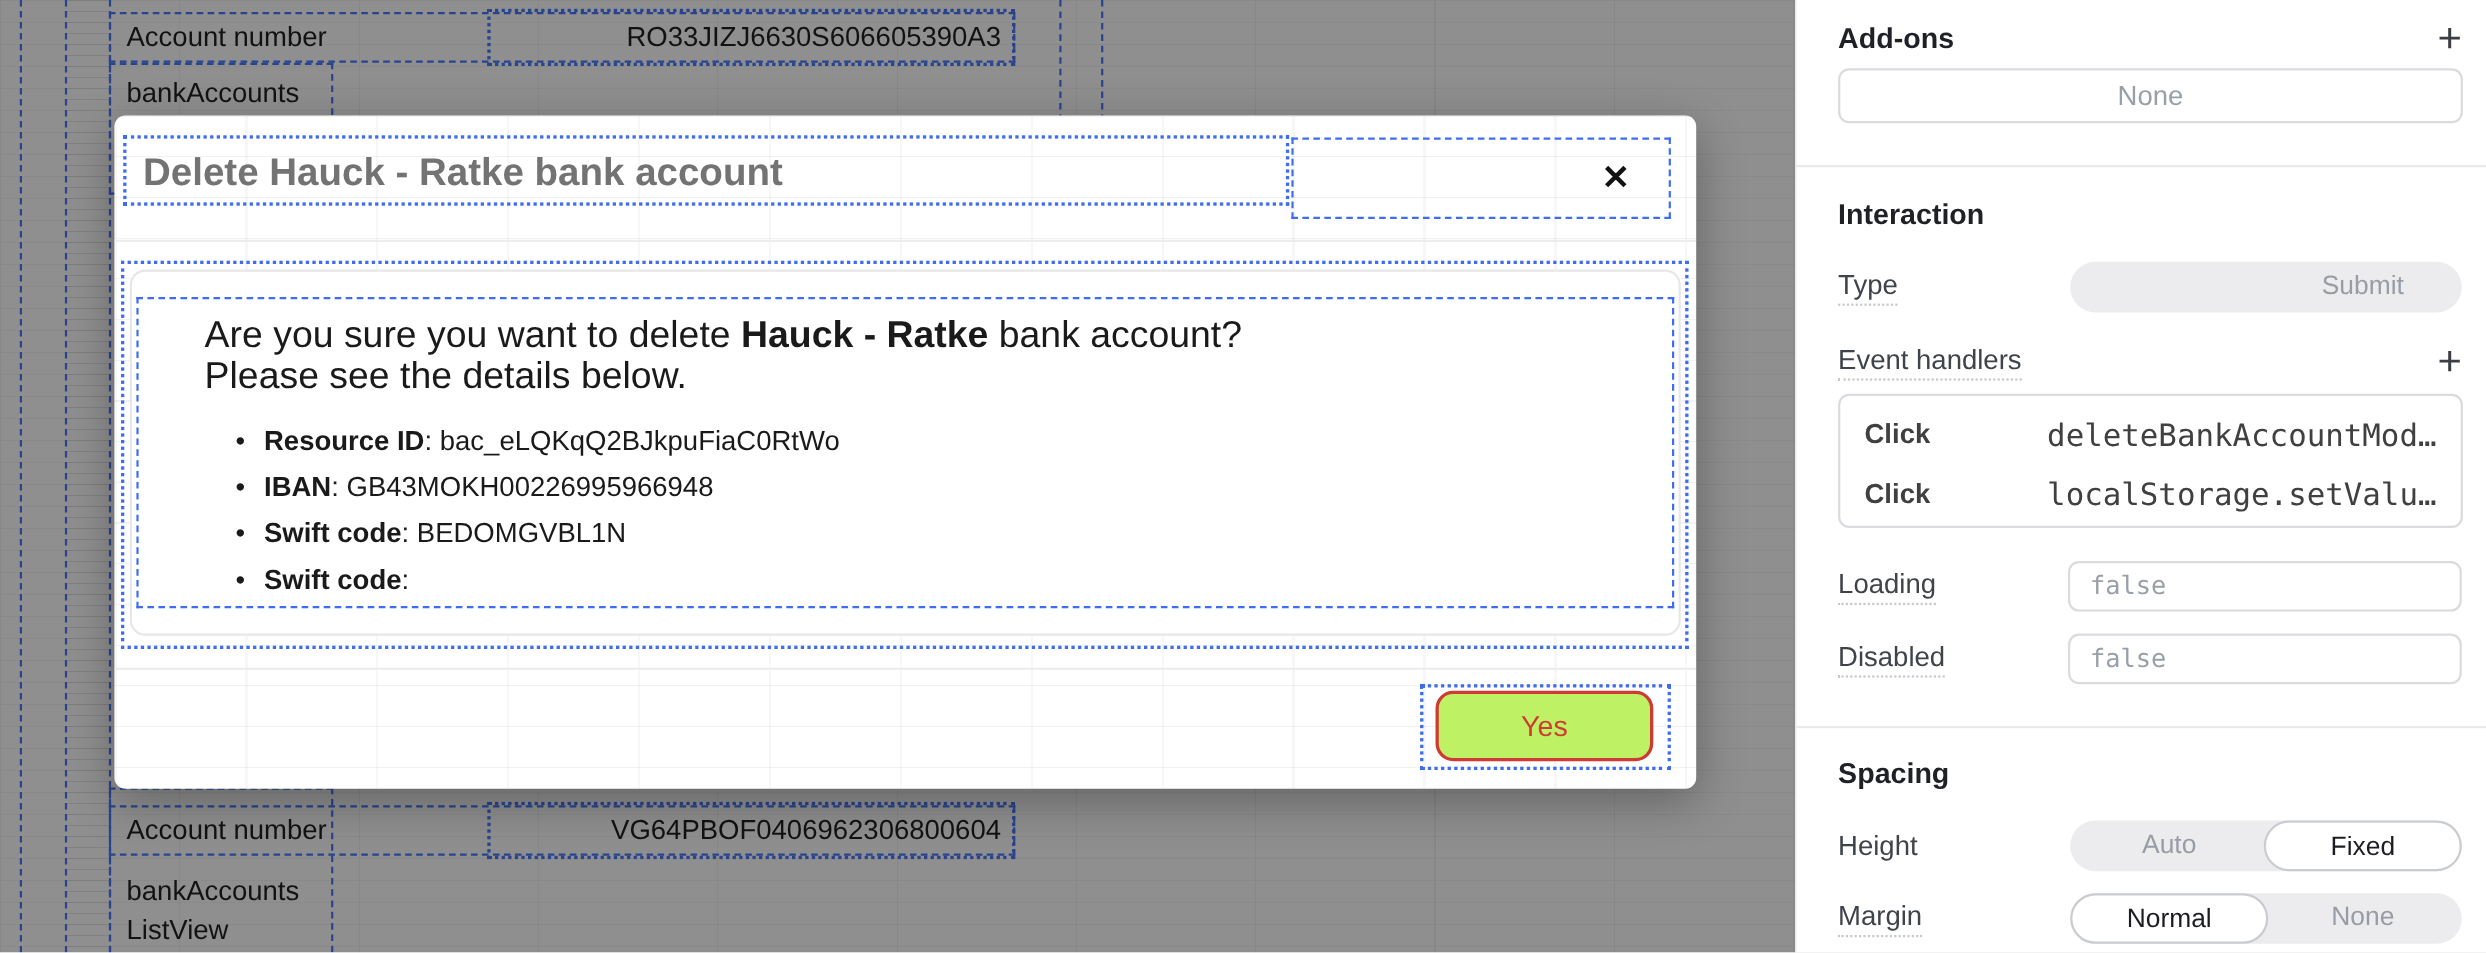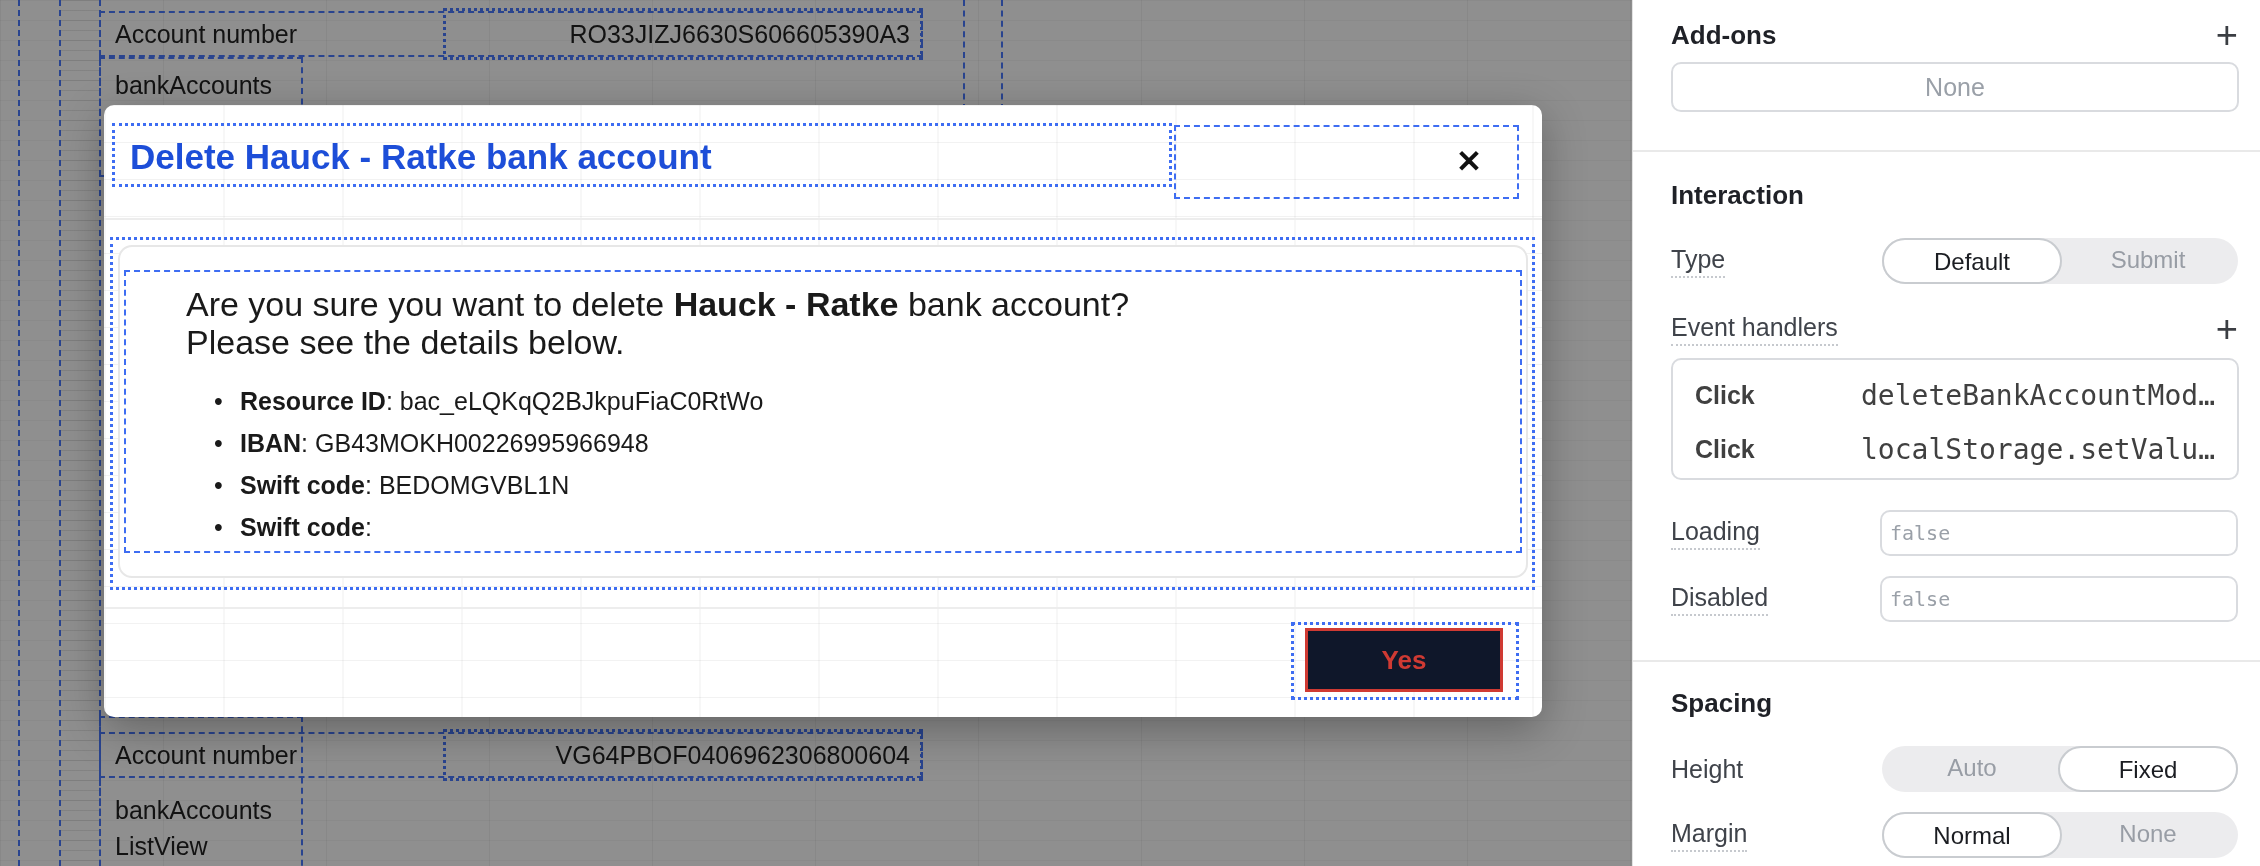--- a/index.html
+++ b/index.html
@@ -29,44 +29,44 @@
 
   
   .modal { position:absolute; left:104px; top:105px; width:1438px; height:612px;
     background:#fff; border-radius:10px; box-shadow:0 12px 44px rgba(0,0,0,0.30); overflow:hidden; }
   .modal-grid { position:absolute; inset:0;
     background-image:
       repeating-linear-gradient(90deg, rgba(0,0,0,0.03) 0 2px, transparent 2px 119px),
       repeating-linear-gradient(180deg, rgba(0,0,0,0.05) 0 1px, transparent 1px 37px); }
   .sel-dense { border:3px dotted #3e6df2; position:absolute; }
   .sel-sparse { border:2px dashed #3e6df2; position:absolute; }
-  .modal-title { position:absolute; left:26px; top:32px; font-size:35px; font-weight:700; color:#1d4ed8; white-space:nowrap; }
+  .modal-title { position:absolute; left:26px; top:32px; font-size:35px; font-weight:700; color:#737373; white-space:nowrap; }
   .modal-close { position:absolute; right:60px; top:38px; font-size:31px; font-weight:700; color:#111; cursor:pointer; }
   .hdiv { position:absolute; left:0; width:1438px; height:2px; background:#ededed; }
   .body-card { position:absolute; left:14px; top:140px; width:1410px; height:333px;
     background:#fff; border:2px solid #e7e7e7; border-radius:14px; }
   .mline { position:absolute; left:82px; font-size:34px; color:#1a1a1a; white-space:nowrap; }
   .mlist { position:absolute; left:110px; list-style:none; }
   .mlist li { position:relative; height:42px; padding-left:26px; font-size:25px; color:#1a1a1a; white-space:nowrap; }
   .mlist li::before { content:"•"; position:absolute; left:0; top:0; font-size:25px; color:#1a1a1a; }
   .yes-btn { position:absolute; left:1201px; top:523px; width:198px; height:64px;
-    border:3px solid #cf3a33; border-radius:0; background:#0f172a;
-    color:#cf3a33; font-size:26px; font-weight:700; text-align:center; line-height:58px; cursor:pointer; }
+    border:3px solid #cf3a33; border-radius:16px; background:#bef264;
+    color:#cf3a33; font-size:26px; font-weight:400; text-align:center; line-height:58px; cursor:pointer; }
 
   
   .panel { position:absolute; left:1632px; top:0; width:628px; height:866px; background:#fff;
     border-left:1px solid #e2e2e2; padding:18px 22px 0 38px; color:#26282d; }
   .p-header { display:flex; align-items:center; height:34px; font-size:26px; font-weight:600; color:#1f2127; }
   .plus { margin-left:auto; font-size:38px; font-weight:300; color:#3b3e43; line-height:30px; cursor:pointer; }
   .p-div { height:2px; background:#e9e9e9; margin-left:-38px; margin-right:-22px; }
   .p-row { display:flex; align-items:center; height:46px; }
   .p-label { font-size:25px; color:#3f434a; white-space:nowrap; }
   .u-dot { border-bottom:2px dotted #c6c9ce; padding-bottom:2px; }
   .box-input { margin-left:auto; width:358px; height:46px; border:2px solid #d9dbdf; border-radius:10px;
-    font-family:"DejaVu Sans Mono", monospace; font-size:20px; color:#9aa0a8; line-height:42px; padding-left:8px;
+    font-family:"DejaVu Sans Mono", monospace; font-size:23px; color:#9aa0a8; line-height:42px; padding-left:18px;
     white-space:nowrap; overflow:hidden; }
   .none-box { margin-top:10px; width:568px; height:50px; border:2px solid #d9dbdf; border-radius:10px;
     text-align:center; line-height:46px; font-size:25px; color:#9aa0a8; cursor:pointer; }
   .seg { position:relative; margin-left:auto; width:356px; height:46px; background:#ececee; border-radius:23px; }
   .seg-opt { position:absolute; top:0; width:180px; height:46px; text-align:center; line-height:44px;
     font-size:24px; color:#989da5; cursor:pointer; }
   .seg-opt.left { left:0; } .seg-opt.right { right:0;text-align:center; }
   .seg-opt.on { background:#fff; border:2px solid #c9ccd0; border-radius:23px; color:#1b1d22; font-weight:500; }
   .eh-box { margin-top:12px; width:568px; height:122px; border:2px solid #d9dbdf; border-radius:10px; padding:8px 22px 0 22px; }
   .eh-row { display:flex; align-items:center; height:54px; cursor:pointer; }
@@ -151,21 +151,20 @@
 
     <div class="p-div" style="margin-top:38px"></div>
 
     <div class="p-header" style="margin-top:26px">
       <span>Interaction</span>
     </div>
 
     <div class="p-row" style="margin-top:26px">
       <span class="p-label u-dot">Type</span>
       <div class="seg">
-        <div class="seg-opt left on">Default</div>
         <div class="seg-opt right">Submit</div>
       </div>
     </div>
 
     <div class="p-header" style="margin-top:28px; font-weight:400">
       <span class="p-label u-dot">Event handlers</span>
       <span class="plus">+</span>
     </div>
     <div class="eh-box">
       <div class="eh-row">

